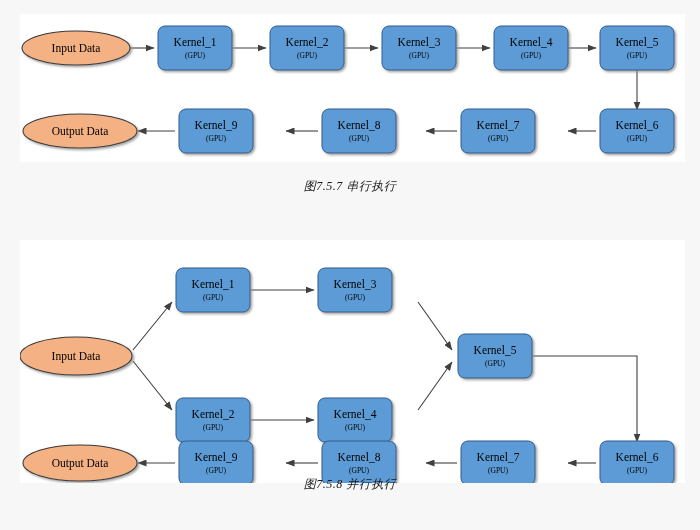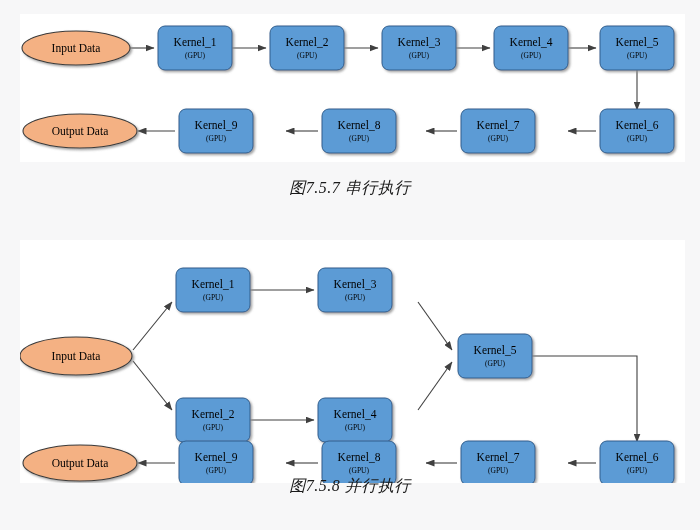--- a/index.html
+++ b/index.html
@@ -46,21 +46,21 @@
     left: 0;
     top: 0;
   }
   .caption {
     position: absolute;
     left: 0;
     width: 700px;
     text-align: center;
     font-family: "Liberation Serif", serif;
     font-style: italic;
-    font-size: 16px;
+    font-size: 12px;
     color: #1a1a1a;
     letter-spacing: 0.5px;
   }
   #figure-serial .caption { top: 178px; }
   #figure-parallel .caption { top: 246px; }
 
   .node-label-main {
     font-family: "Liberation Serif", serif;
     font-size: 11.5px;
     fill: #000000;

